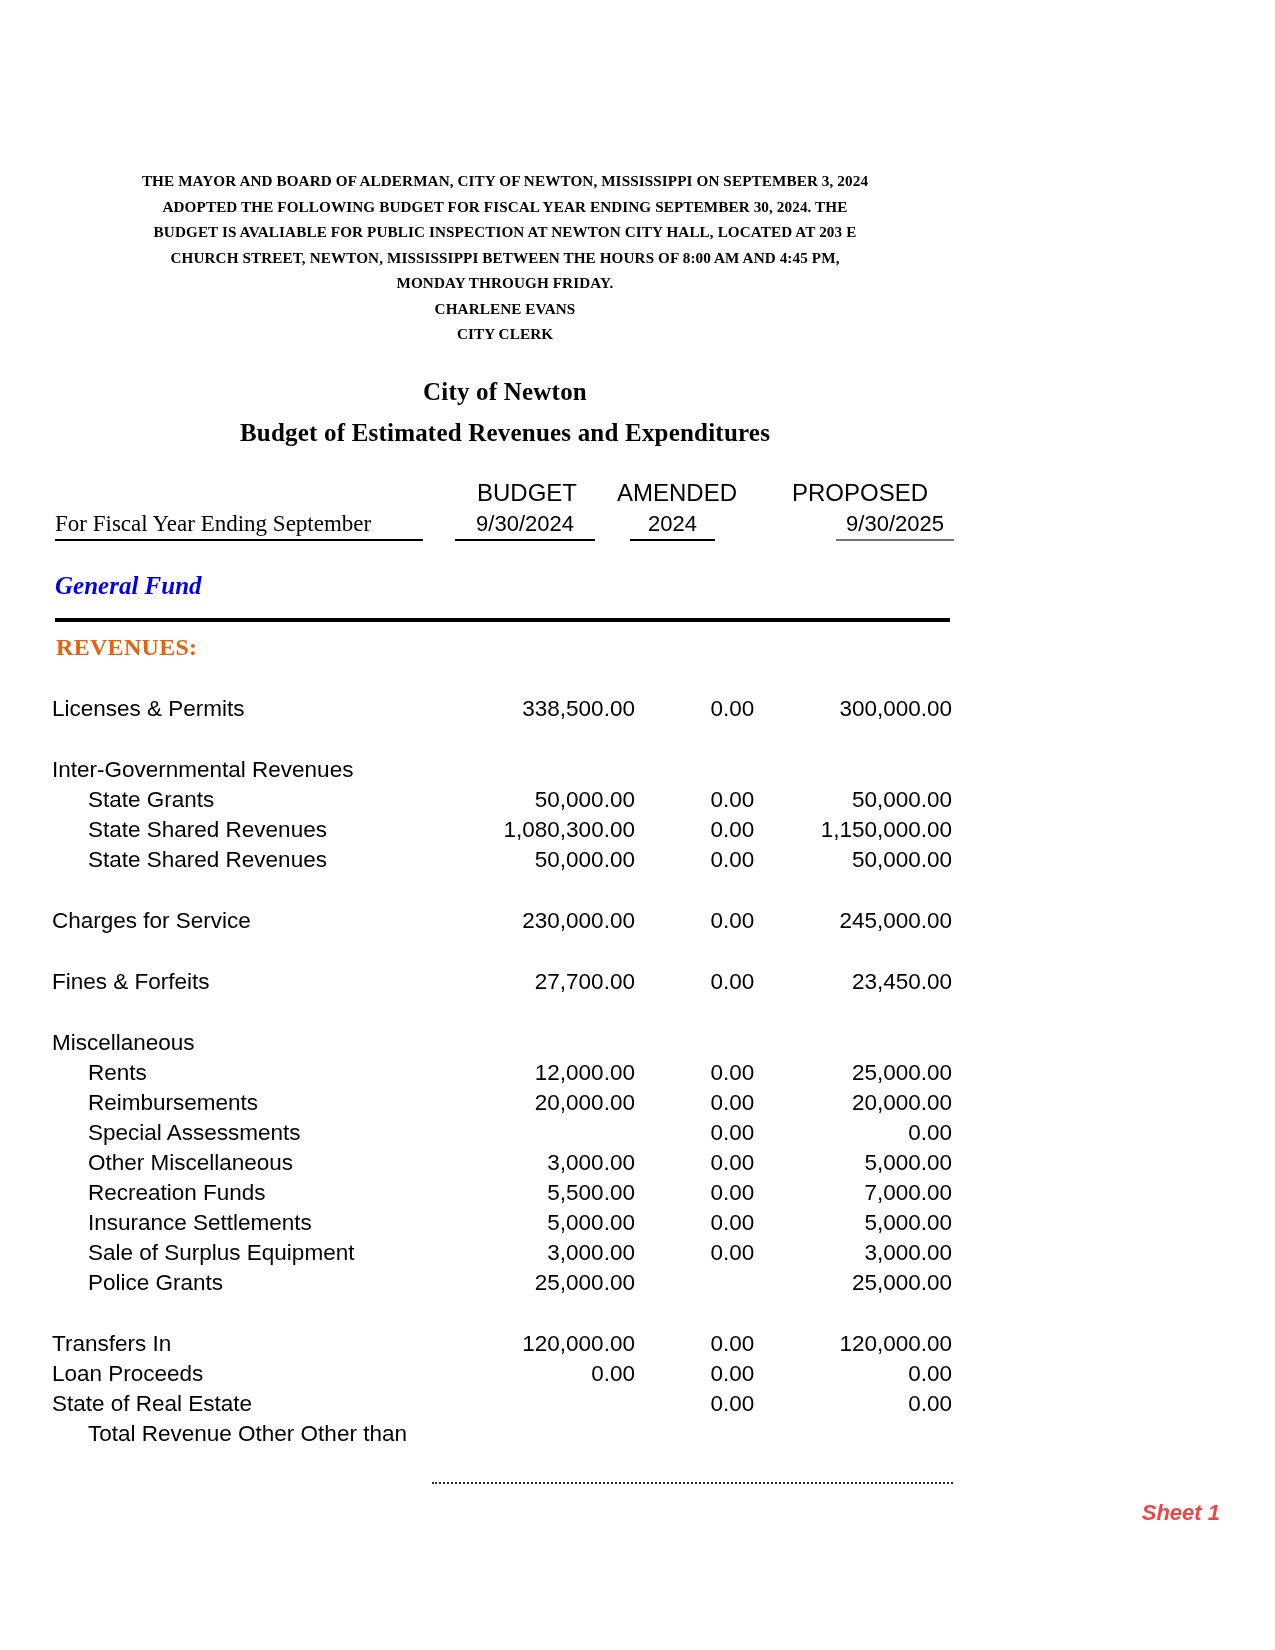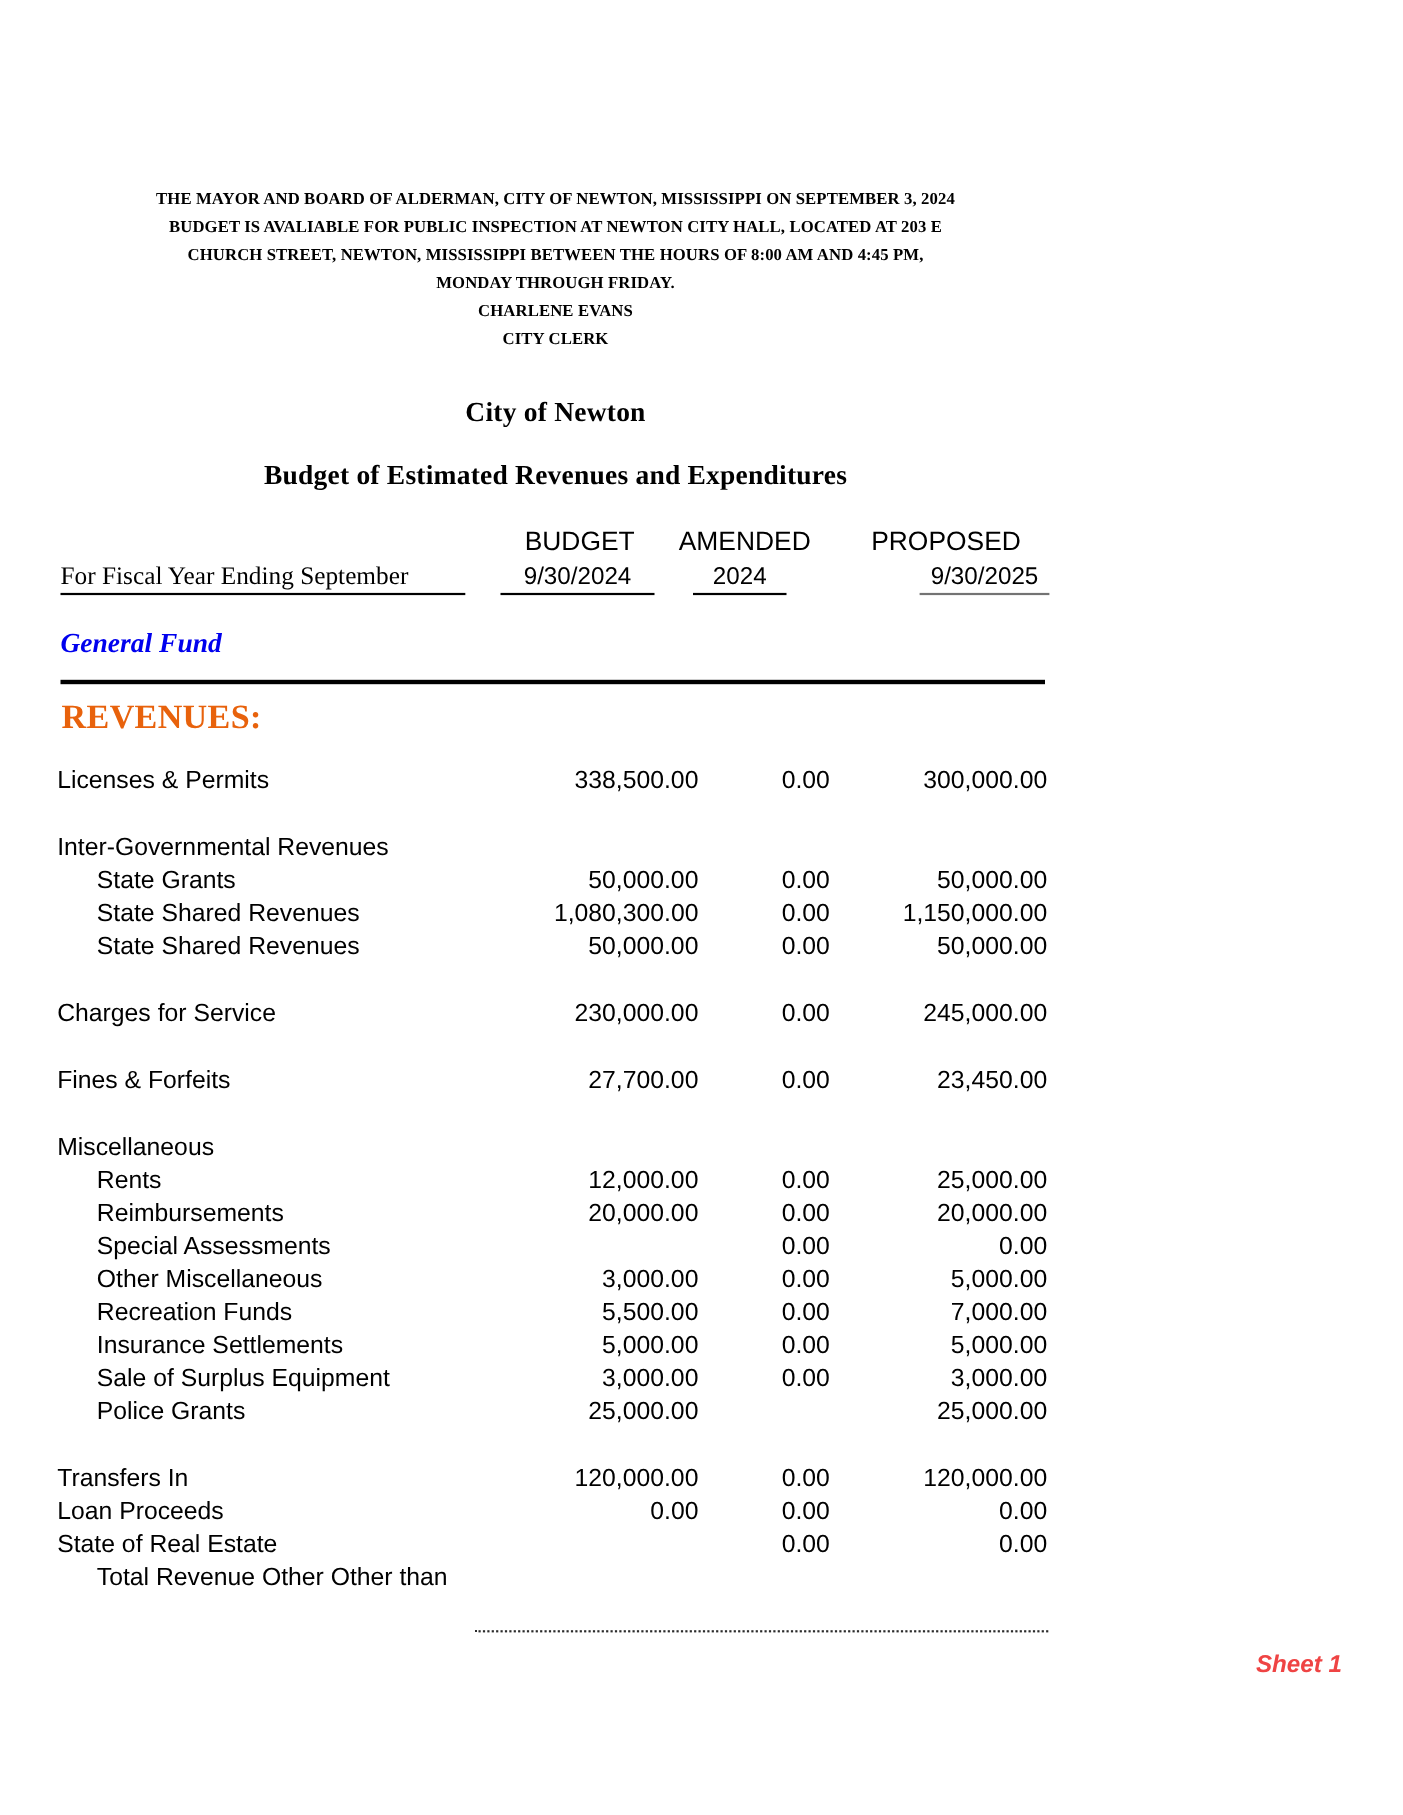--- a/index.html
+++ b/index.html
@@ -40,21 +40,21 @@
 
   
   .doc-title {
     position: absolute;
     left: 55px;
     width: 900px;
     text-align: center;
     font-family: "Liberation Serif", serif;
     font-weight: bold;
   }
-  .title-1 { top: 362px; font-size: 25px; letter-spacing: 0.2px; }
+  .title-1 { top: 378px; font-size: 25px; letter-spacing: 0.2px; }
   .title-2 { top: 419px; font-size: 25px; letter-spacing: 0.2px; }
 
   
   .colhead {
     position: absolute;
     font-family: "Liberation Sans", sans-serif;
     font-size: 24px;
     text-align: center;
     color: #000;
   }
@@ -98,21 +98,21 @@
     border-bottom: 4px solid #000;
     padding-bottom: 18px;
   }
 
   .section-label {
     position: absolute;
     left: 56px;
     top: 634px;
     font-family: "Liberation Serif", serif;
     font-weight: bold;
-    font-size: 31px;
+    font-size: 24px;
     color: #E8620C;
     letter-spacing: 0.3px;
   }
 
   
   .items {
     position: absolute;
     left: 52px;
     top: 694px;
     width: 900px;
@@ -156,20 +156,21 @@
     color: #ef4444;
   }
 </style>
 </head>
 <body>
 
 <div class="page">
 
   <div class="notice">
       <span class="notice-line">THE MAYOR AND BOARD OF ALDERMAN, CITY OF NEWTON, MISSISSIPPI ON SEPTEMBER 3, 2024</span>
+      <span class="notice-line">ADOPTED THE FOLLOWING BUDGET FOR FISCAL YEAR ENDING SEPTEMBER 30, 2024. THE</span>
       <span class="notice-line">BUDGET IS AVALIABLE FOR PUBLIC INSPECTION AT NEWTON CITY HALL, LOCATED AT 203 E</span>
       <span class="notice-line">CHURCH STREET, NEWTON, MISSISSIPPI BETWEEN THE HOURS OF 8:00 AM AND 4:45 PM,</span>
       <span class="notice-line">MONDAY THROUGH FRIDAY.</span>
       <span class="notice-line">CHARLENE EVANS</span>
       <span class="notice-line">CITY CLERK</span>
     </div>
 
   <div class="doc-title title-1">City of Newton</div>
   <div class="doc-title title-2">Budget of Estimated Revenues and Expenditures</div>
 

